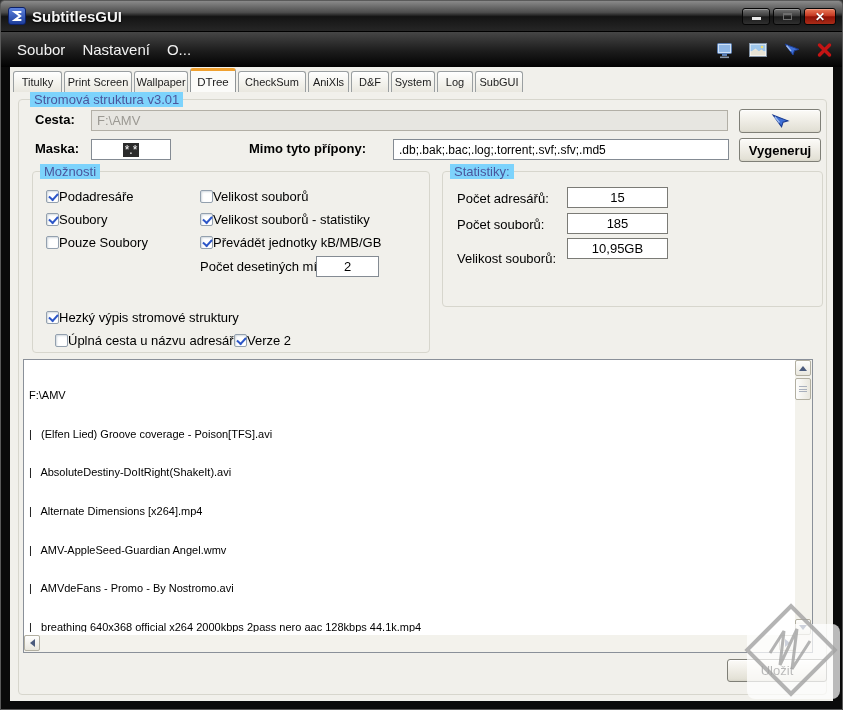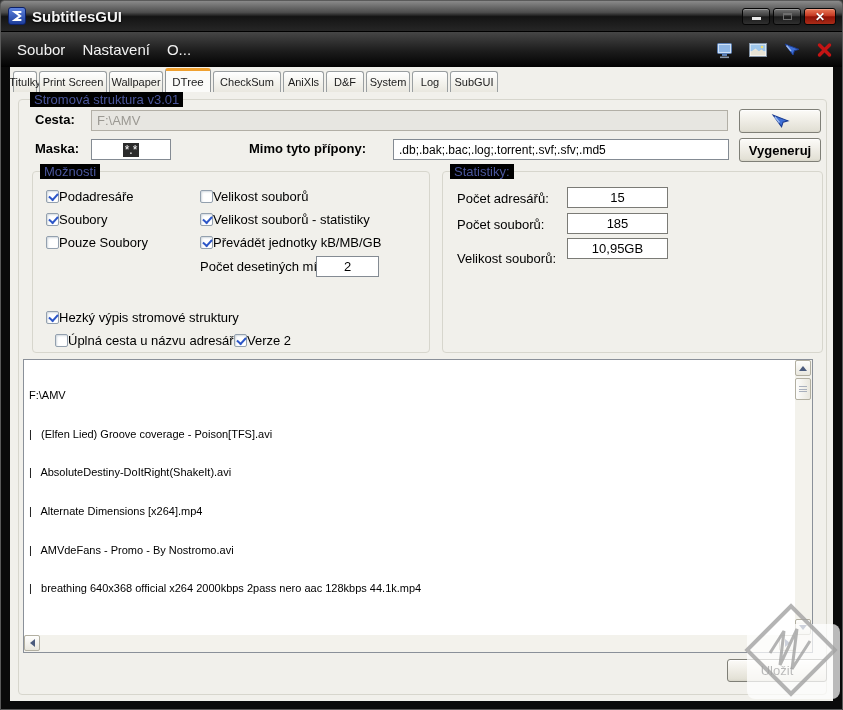--- a/index.html
+++ b/index.html
@@ -58,28 +58,28 @@
     height:21px; display:flex; align-items:center; justify-content:center;
     font-size:11px; color:#1c1c1c; border:1px solid #9a9fa1; border-bottom:none;
     border-radius:3px 3px 0 0;
     background:linear-gradient(180deg,#ffffff,#f0efe8 70%,#e9e7df);
     padding:0 2px;
   }
   .tab.active {
     height:24px; background:#fbfbf9; border-color:#8f9496;
     border-top:3px solid #efa02f; font-size:11.5px;
   }
-  .tab:nth-child(1){width:24px}.tab:nth-child(2){width:68px}.tab:nth-child(3){width:54px}
+  .tab:nth-child(1){width:49px}.tab:nth-child(2){width:68px}.tab:nth-child(3){width:54px}
   .tab:nth-child(4){width:46px}.tab:nth-child(5){width:68px}.tab:nth-child(6){width:41px}
   .tab:nth-child(7){width:38px}.tab:nth-child(8){width:44px}.tab:nth-child(9){width:36px}
   .tab:nth-child(10){width:48px}
 
   
   .grp { position:absolute; border:1px solid #d7d6cd; border-radius:4px; }
-  .grp-title { position:absolute; top:-8px; left:11px; background:#000000; padding:0 4px;
+  .grp-title { position:absolute; top:-8px; left:11px; background:#7dd3fc; padding:0 4px;
     font-size:13px; line-height:15px; color:#4a569c; white-space:nowrap; }
 
   .lbl { position:absolute; font-size:13px; color:#000; white-space:nowrap; }
   .b { font-weight:bold; }
 
   .field { position:absolute; background:#fff; border:1px solid #848b93; font-size:12px;
     color:#000; display:flex; align-items:center; padding:0 5px; white-space:nowrap; overflow:hidden; }
   .field.center { justify-content:center; padding:0; font-size:13px; }
   .field.disabled { background:#e7e6e1; border-color:#b2afa6; color:#9b9993; font-size:13px; }
   .sel { background:#2b2b2b; color:#fff; padding:0 2px; font-size:12px; }
@@ -267,21 +267,21 @@
         <div class="cbrow" style="left:22px; top:160px;">
           <span class="cbx" data-checked="false"></span>
           <span>Úplná cesta u názvu adresáře</span>
         </div>
         <div class="cbrow" style="left:201px; top:160px;">
           <span class="cbx" data-checked="true"></span>
           <span>Verze 2</span>
         </div>
       </div>
 
-      <div class="grp" style="left:423px; top:71px; width:381px; height:182px;">
+      <div class="grp" style="left:423px; top:71px; width:381px; height:136px;">
         <span class="grp-title" style="left:7px;">Statistiky:</span>
 
         <span class="lbl" style="left:14px; top:19px;">Počet adresářů:</span>
         <div class="field center" style="left:124px; top:15px; width:101px; height:21px; border-color:#7b7b76;">
           <span>15</span>
         </div>
 
         <span class="lbl" style="left:14px; top:45px;">Počet souborů:</span>
         <div class="field center" style="left:124px; top:41px; width:101px; height:21px; border-color:#7b7b76;">
           <span>185</span>
@@ -292,20 +292,21 @@
           <span>10,95GB</span>
         </div>
       </div>
 
       <div class="listbox" style="left:4px; top:259px; width:790px; height:294px;">
         <div class="tree-text">
           <div>F:\AMV</div>
           <div>|   (Elfen Lied) Groove coverage - Poison[TFS].avi</div>
           <div>|   AbsoluteDestiny-DoItRight(ShakeIt).avi</div>
           <div>|   Alternate Dimensions [x264].mp4</div>
+          <div>|   AMV-AppleSeed-Guardian Angel.wmv</div>
           <div>|   AMVdeFans - Promo - By Nostromo.avi</div>
           <div>|   breathing 640x368 official x264 2000kbps 2pass nero aac 128kbps 44.1k.mp4</div>
           
           
           
           
           
           
           
           

